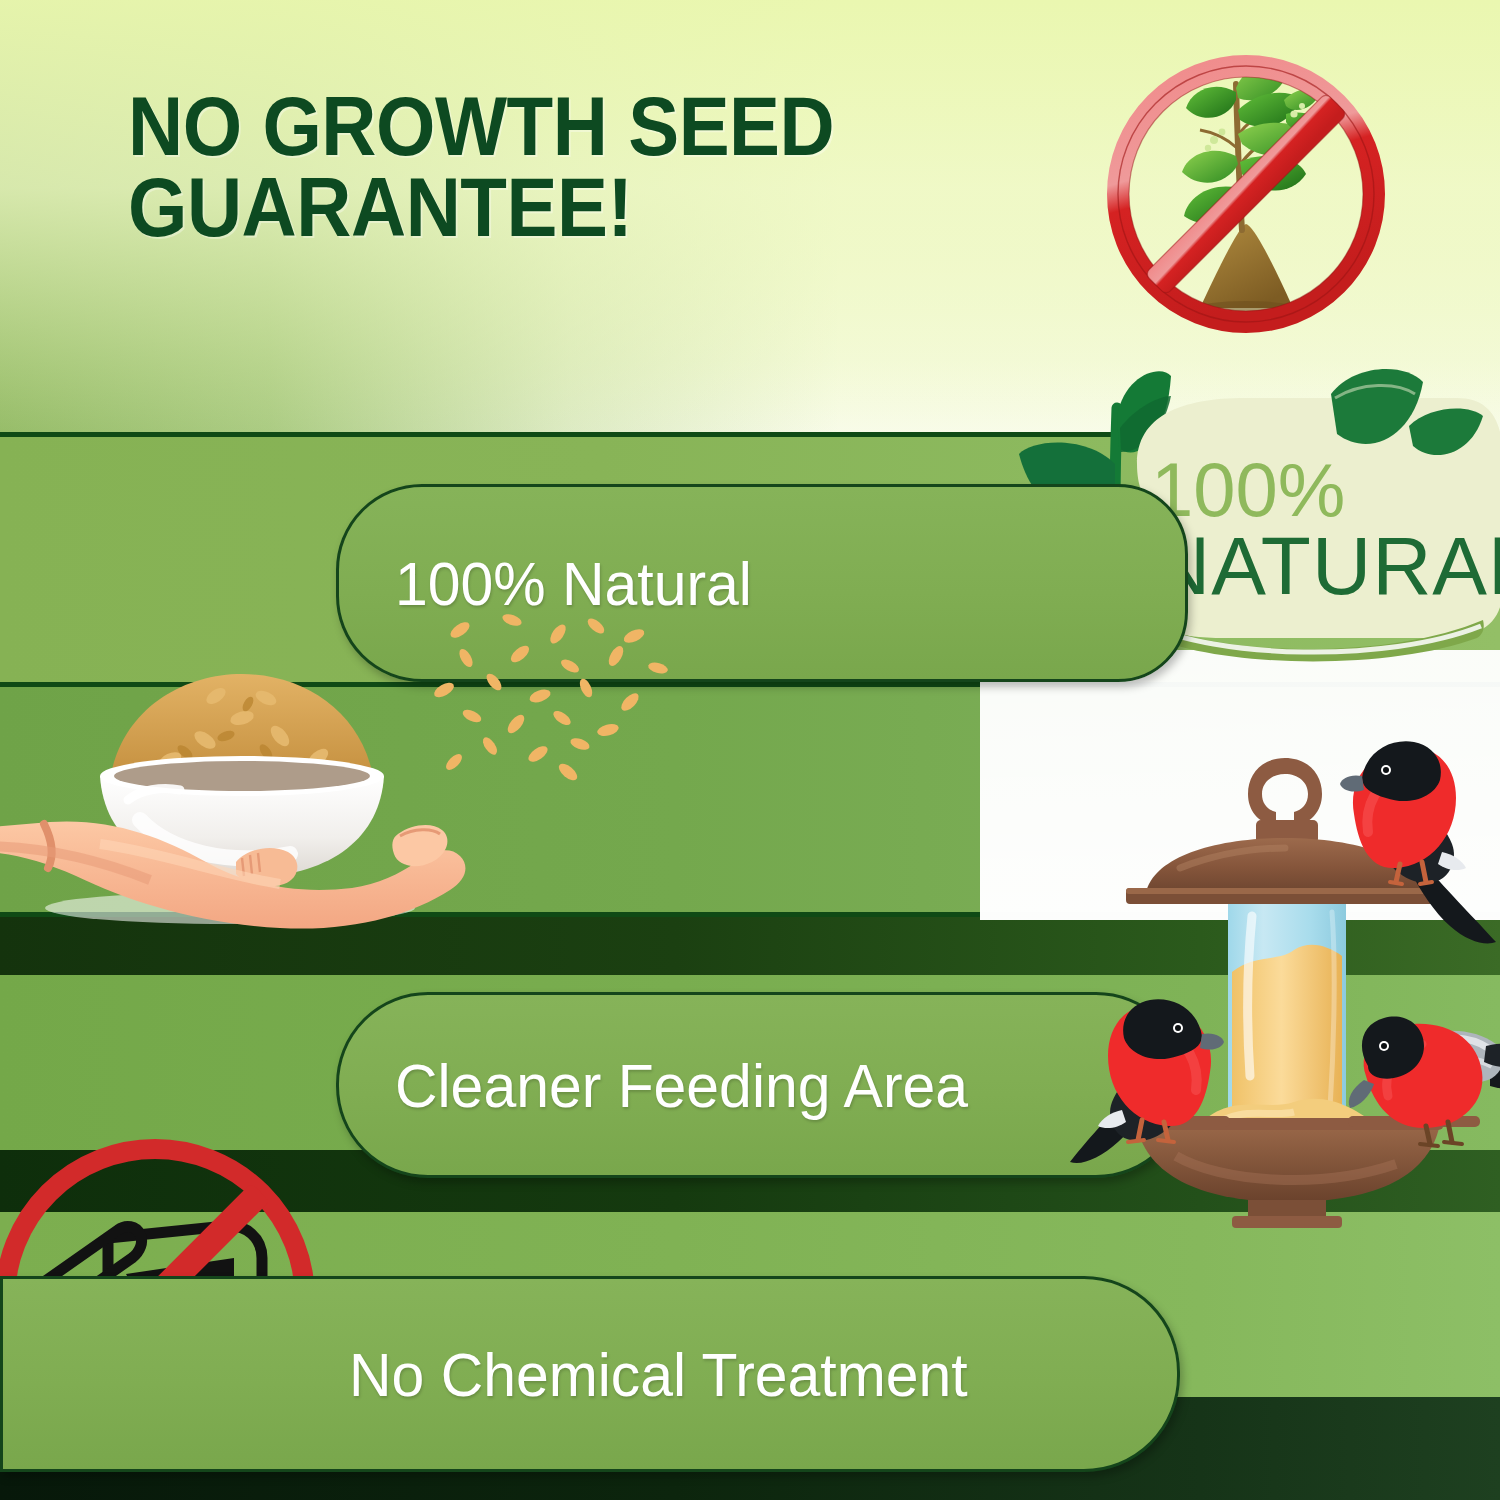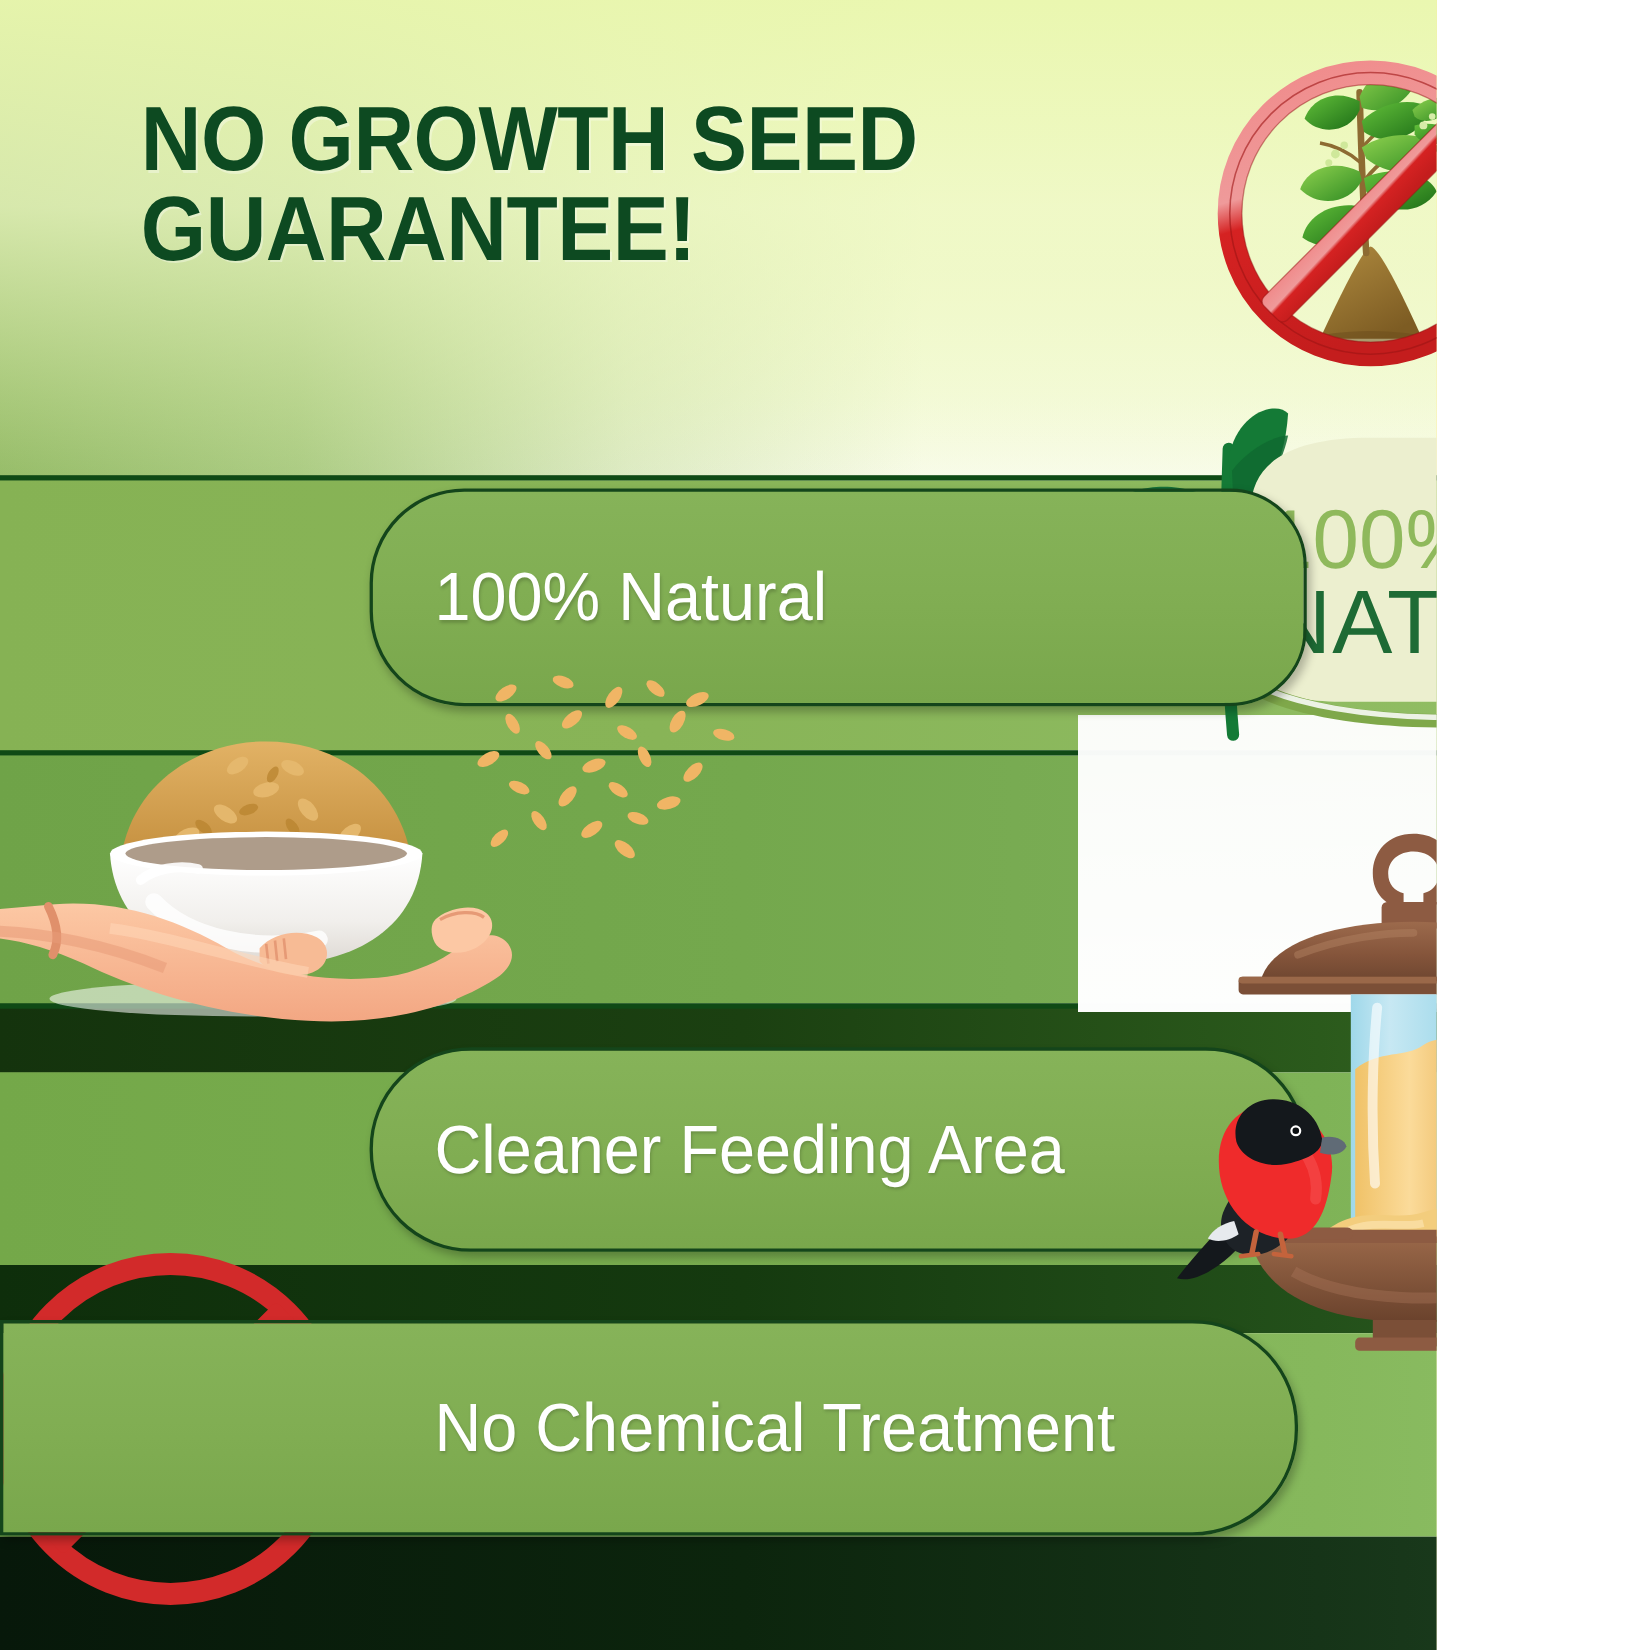--- a/index.html
+++ b/index.html
@@ -1,20 +1,20 @@
 <!DOCTYPE html>
 <html><head>
 <meta charset="utf-8">
 <style>
   html,body{margin:0;padding:0;background:#ffffff;}
   body{font-family:"Liberation Sans","DejaVu Sans",sans-serif;}
 
   #stage{
     position:relative;
-    width:1306px;height:1500px;
+    width:1500px;height:1500px;
     overflow:hidden;
     background:#fde047;
   }
 
   
   .bg-base{
     position:absolute;left:0;top:0;width:1500px;height:1500px;
     background:
       linear-gradient(to bottom,
         #eaf7b0 0%,
@@ -104,39 +104,40 @@
   }
 
   
   .pill{
     position:absolute;
     display:flex;align-items:center;
     box-sizing:border-box;
     border:3px solid #14451b;
     background:linear-gradient(to bottom,#86b359 0%,#80ad52 55%,#79a74c 100%);
     box-shadow:3px 5px 8px rgba(0,0,0,0.25);
+    margin-top:40px;
   }
   .pill .ptext{
     color:#ffffff;
     font-family:"Liberation Sans","DejaVu Sans",sans-serif;
     font-weight:normal;
     font-size:62px;
     letter-spacing:0px;
     transform:scaleX(0.95);
     transform-origin:left center;
     white-space:nowrap;
     text-shadow:1px 2px 3px rgba(0,0,0,0.18);
   }
   .pill-1{left:336px;top:444px;width:852px;height:198px;border-radius:86px 70px 70px 86px;}
   .pill-1 .ptext{margin-left:56px;}
   .pill-2{left:0px;top:694px;width:1180px;height:198px;border-radius:0 96px 96px 0;}
   .pill-2 .ptext{margin-left:570px;}
   .pill-3{left:336px;top:952px;width:852px;height:186px;border-radius:92px;text-align:center;}
   .pill-3 .ptext{margin-left:56px;}
-  .pill-4{left:0px;top:1200px;width:1180px;height:196px;border-radius:0 96px 96px 0;padding-left:46px;}
+  .pill-4{left:0px;top:1236px;width:1180px;height:196px;border-radius:0 96px 96px 0;}
   .pill-4 .ptext{margin-left:346px;}
 
   
   .icon-no-plant{position:absolute;left:1088px;top:48px;width:320px;height:280px;}
   .icon-no-chem{position:absolute;left:-10px;top:1134px;width:330px;height:330px;}
 
   
   .badge-natural{position:absolute;left:1085px;top:380px;width:420px;height:300px;}
 
   

